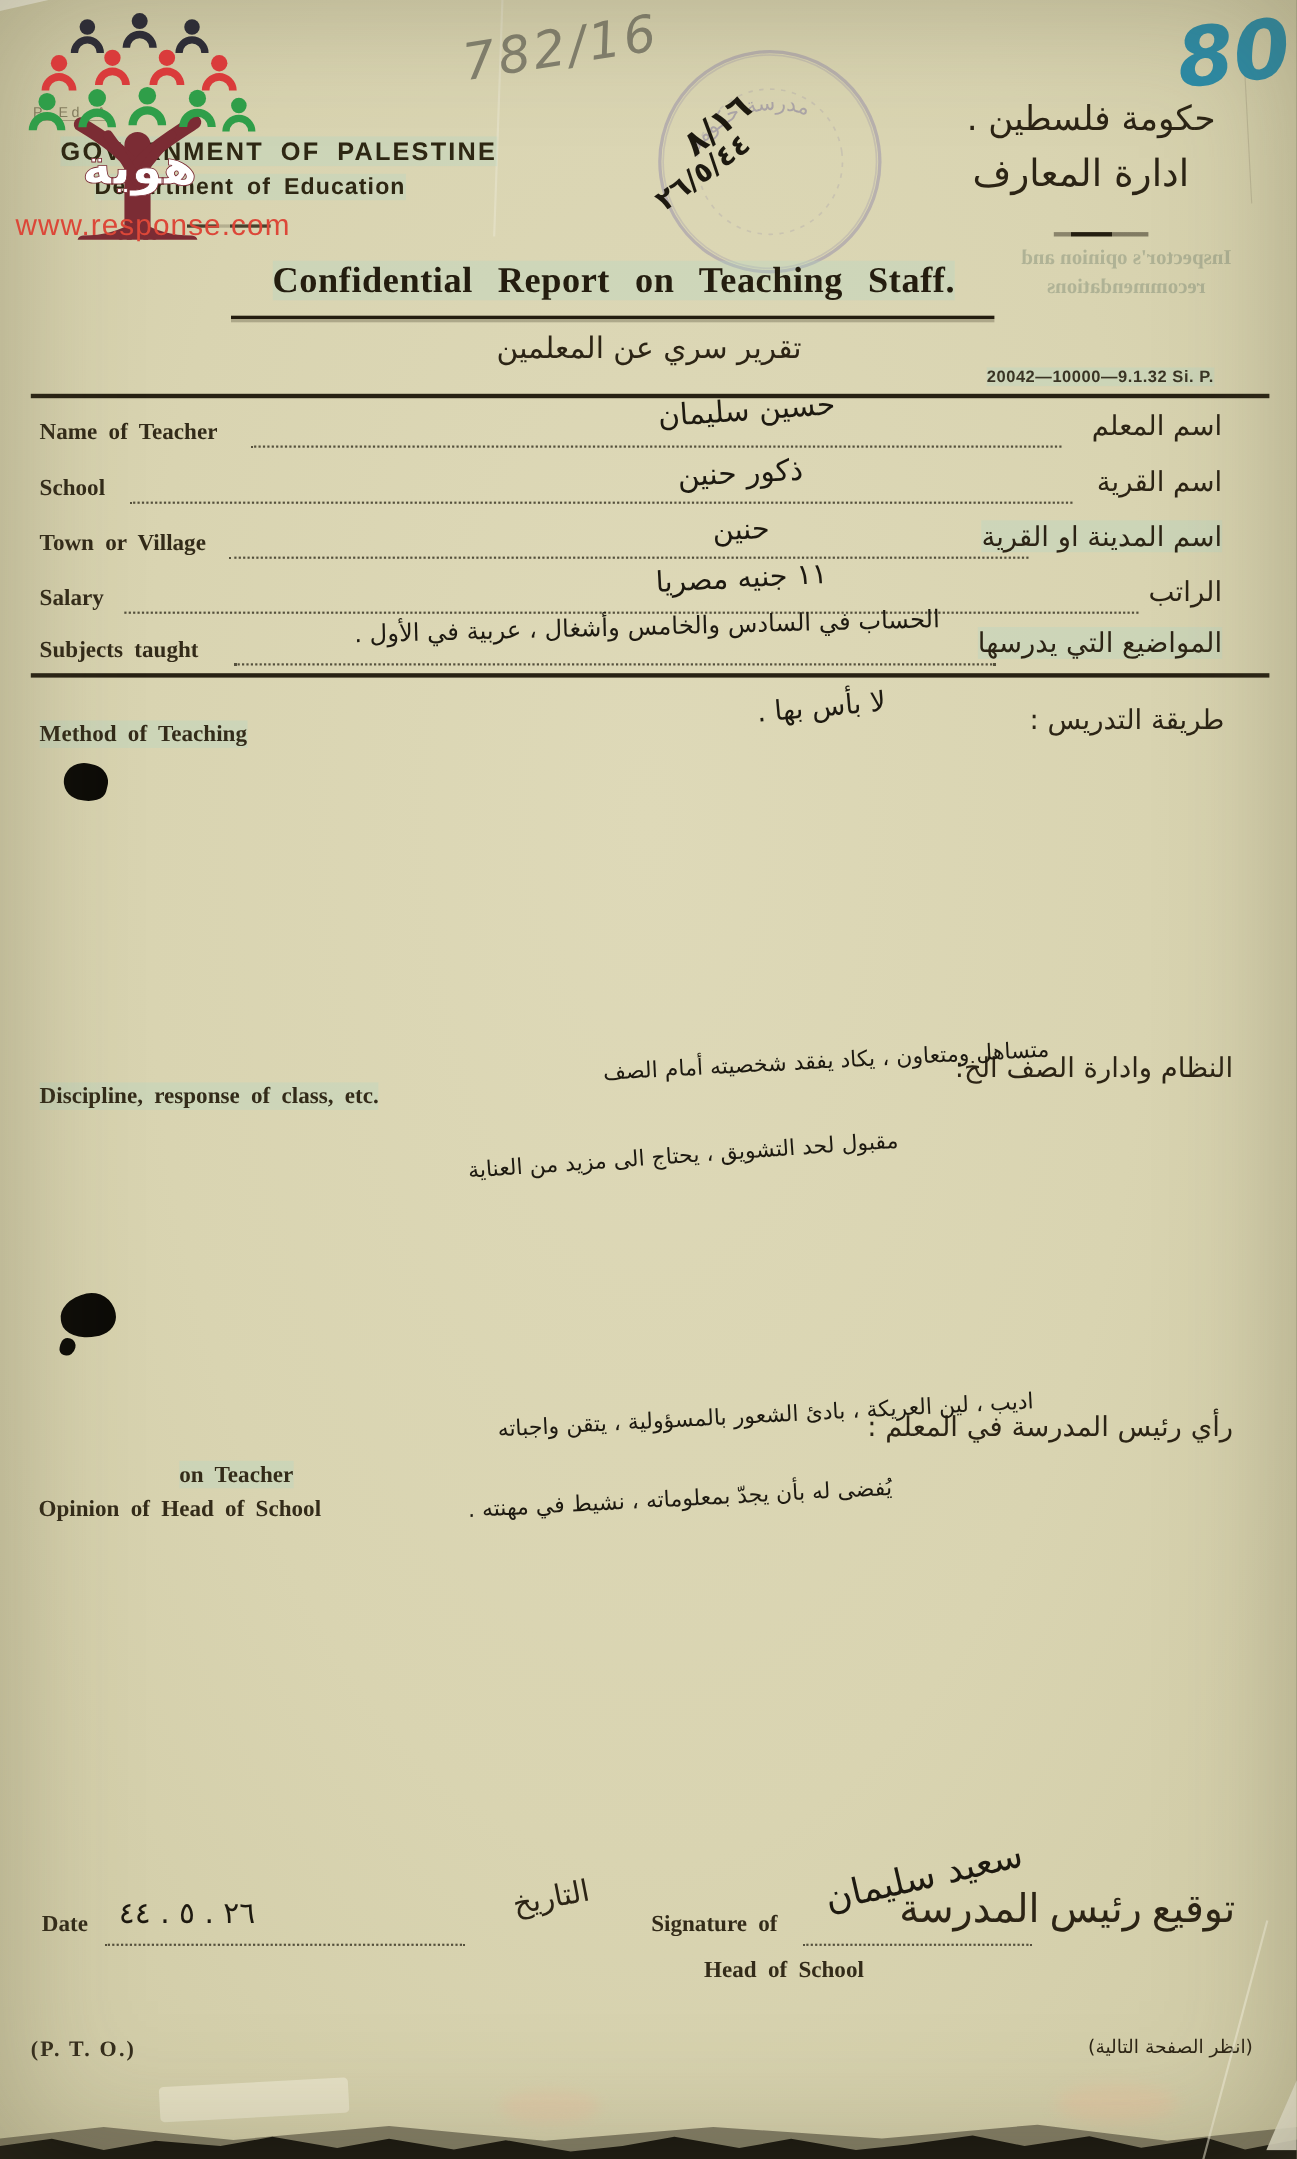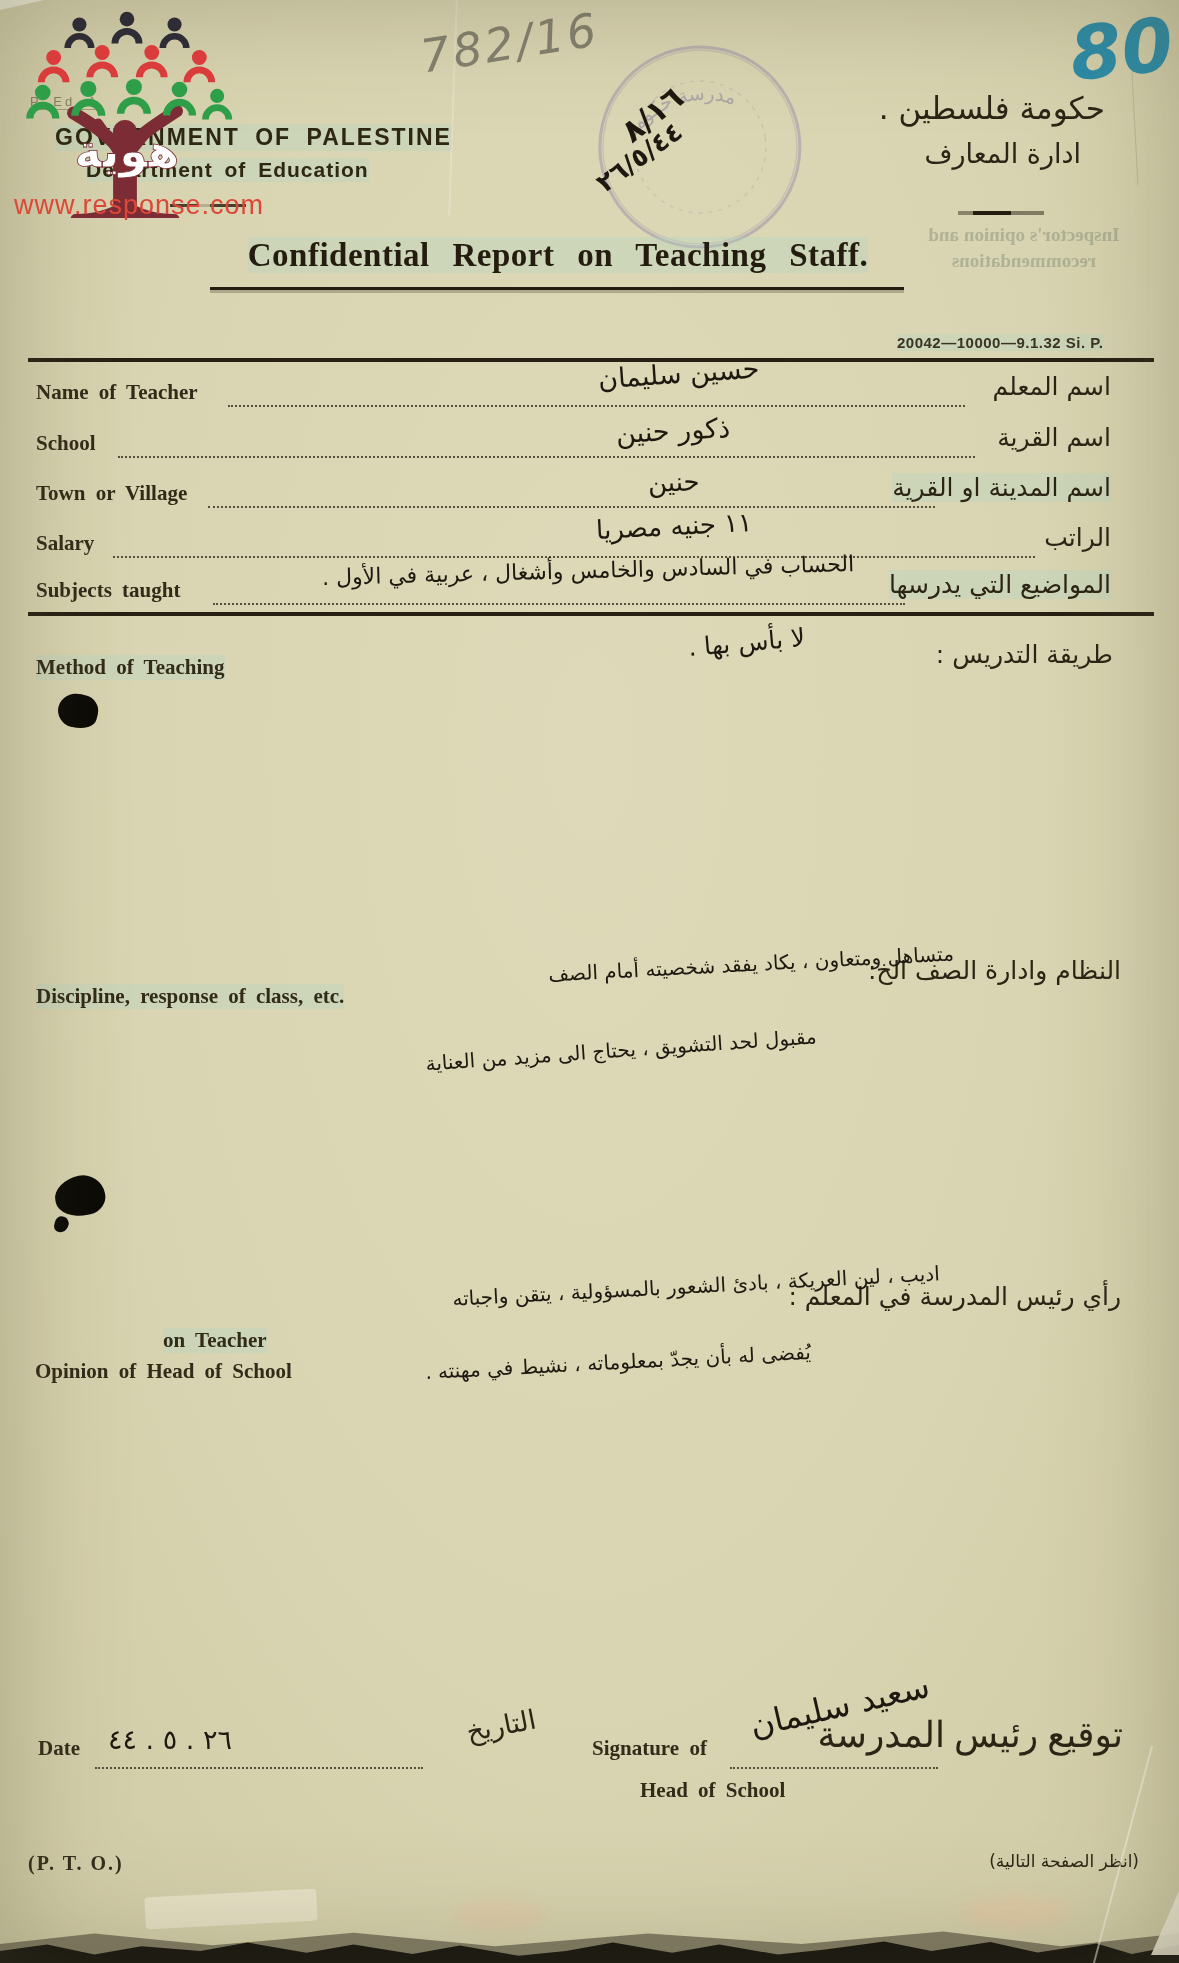--- a/index.html
+++ b/index.html
@@ -22,21 +22,21 @@
   .site-url{left:14px;top:190px;z-index:6;font-family:"Liberation Sans",sans-serif;font-size:27px;color:#dc4738;letter-spacing:1px;}
   .gov-en{left:55px;top:124px;font-family:"Liberation Sans",sans-serif;font-weight:bold;font-size:23px;letter-spacing:2px;word-spacing:7px;color:#2e2713;}
   .dept-en{left:86px;top:158px;font-family:"Liberation Sans",sans-serif;font-weight:bold;font-size:21px;letter-spacing:1px;word-spacing:5px;color:#2e2713;}
   .dash-line{left:170px;top:204px;width:76px;height:3px;background:linear-gradient(90deg,#46402d 0 38%,rgba(70,64,45,.25) 38% 52%,#46402d 52% 100%);}
   .pencil-num{left:420px;top:16px;font-size:46px;font-style:italic;letter-spacing:3px;transform:rotate(-9deg);}
   .stamp{left:578px;top:28px;width:244px;height:240px;transform:rotate(-8deg);}
   .stamp-ink1{left:618px;top:96px;font-size:31px;font-weight:bold;transform:rotate(-38deg);}
   .stamp-ink2{left:590px;top:142px;font-size:26px;font-weight:bold;transform:rotate(-36deg);}
   .blue-num{left:1070px;top:6px;font-family:"DejaVu Sans",sans-serif;font-style:italic;font-weight:bold;font-size:74px;color:#2b8ca8;transform:rotate(-6deg);}
   .gov-ar{right:74px;top:90px;font-size:31px;}
-  .dept-ar{right:98px;top:138px;font-size:27px;}
+  .dept-ar{right:98px;top:138px;font-size:34px;}
   .ar-underline{left:958px;top:211px;width:86px;height:4px;background:linear-gradient(90deg,rgba(42,35,22,.45) 0 18%,#241e10 18% 62%,rgba(42,35,22,.5) 62% 100%);}
   .ghost{left:878px;top:222px;width:292px;transform:scaleX(-1);color:rgba(108,124,104,0.38);filter:blur(0.6px);
     font-family:"Liberation Serif",serif;font-weight:bold;font-size:19px;text-align:center;line-height:26px;}
   
   .title-en{left:205px;top:237px;width:706px;text-align:center;font-size:33px;font-weight:bold;color:#241d0f;word-spacing:14px;letter-spacing:0.5px;}
   .title-ul{left:210px;top:287px;width:694px;height:3px;background:#241d0f;box-shadow:0 3px 0 rgba(90,82,60,.35);}
   .title-ar{left:340px;top:301px;width:500px;text-align:center;font-size:27px;}
   .print-code{left:897px;top:334px;font-family:"Liberation Sans",sans-serif;font-weight:bold;font-size:15px;color:#3a3424;letter-spacing:0.5px;}
   .rule-top{left:28px;top:358px;width:1126px;}
   .rule-mid{left:28px;top:612px;width:1126px;}
@@ -172,20 +172,21 @@
   <div class="abs printed-ar dept-ar" dir="rtl">ادارة المعارف</div>
   <div class="abs ar-underline"></div>
 
   <div class="abs ghost">
     <div>Inspector's opinion and</div>
     <div>recommendations</div>
   </div>
 
   <div class="abs title-en"><span class="hl">Confidential Report on Teaching Staff.</span></div>
   <div class="abs title-ul"></div>
+  <div class="abs printed-ar title-ar" dir="rtl">تقرير سري عن المعلمين</div>
   <div class="abs print-code hl">20042—10000—9.1.32 Si. P.</div>
   <div class="abs rule rule-top"></div>
 
   <div class="row r1">
     <span class="printed-en en">Name of Teacher</span>
     <div class="dotted"></div>
     <span class="ink val" dir="rtl">حسين سليمان</span>
     <span class="printed-ar ar" dir="rtl">اسم المعلم</span>
   </div>
   <div class="row r2">

